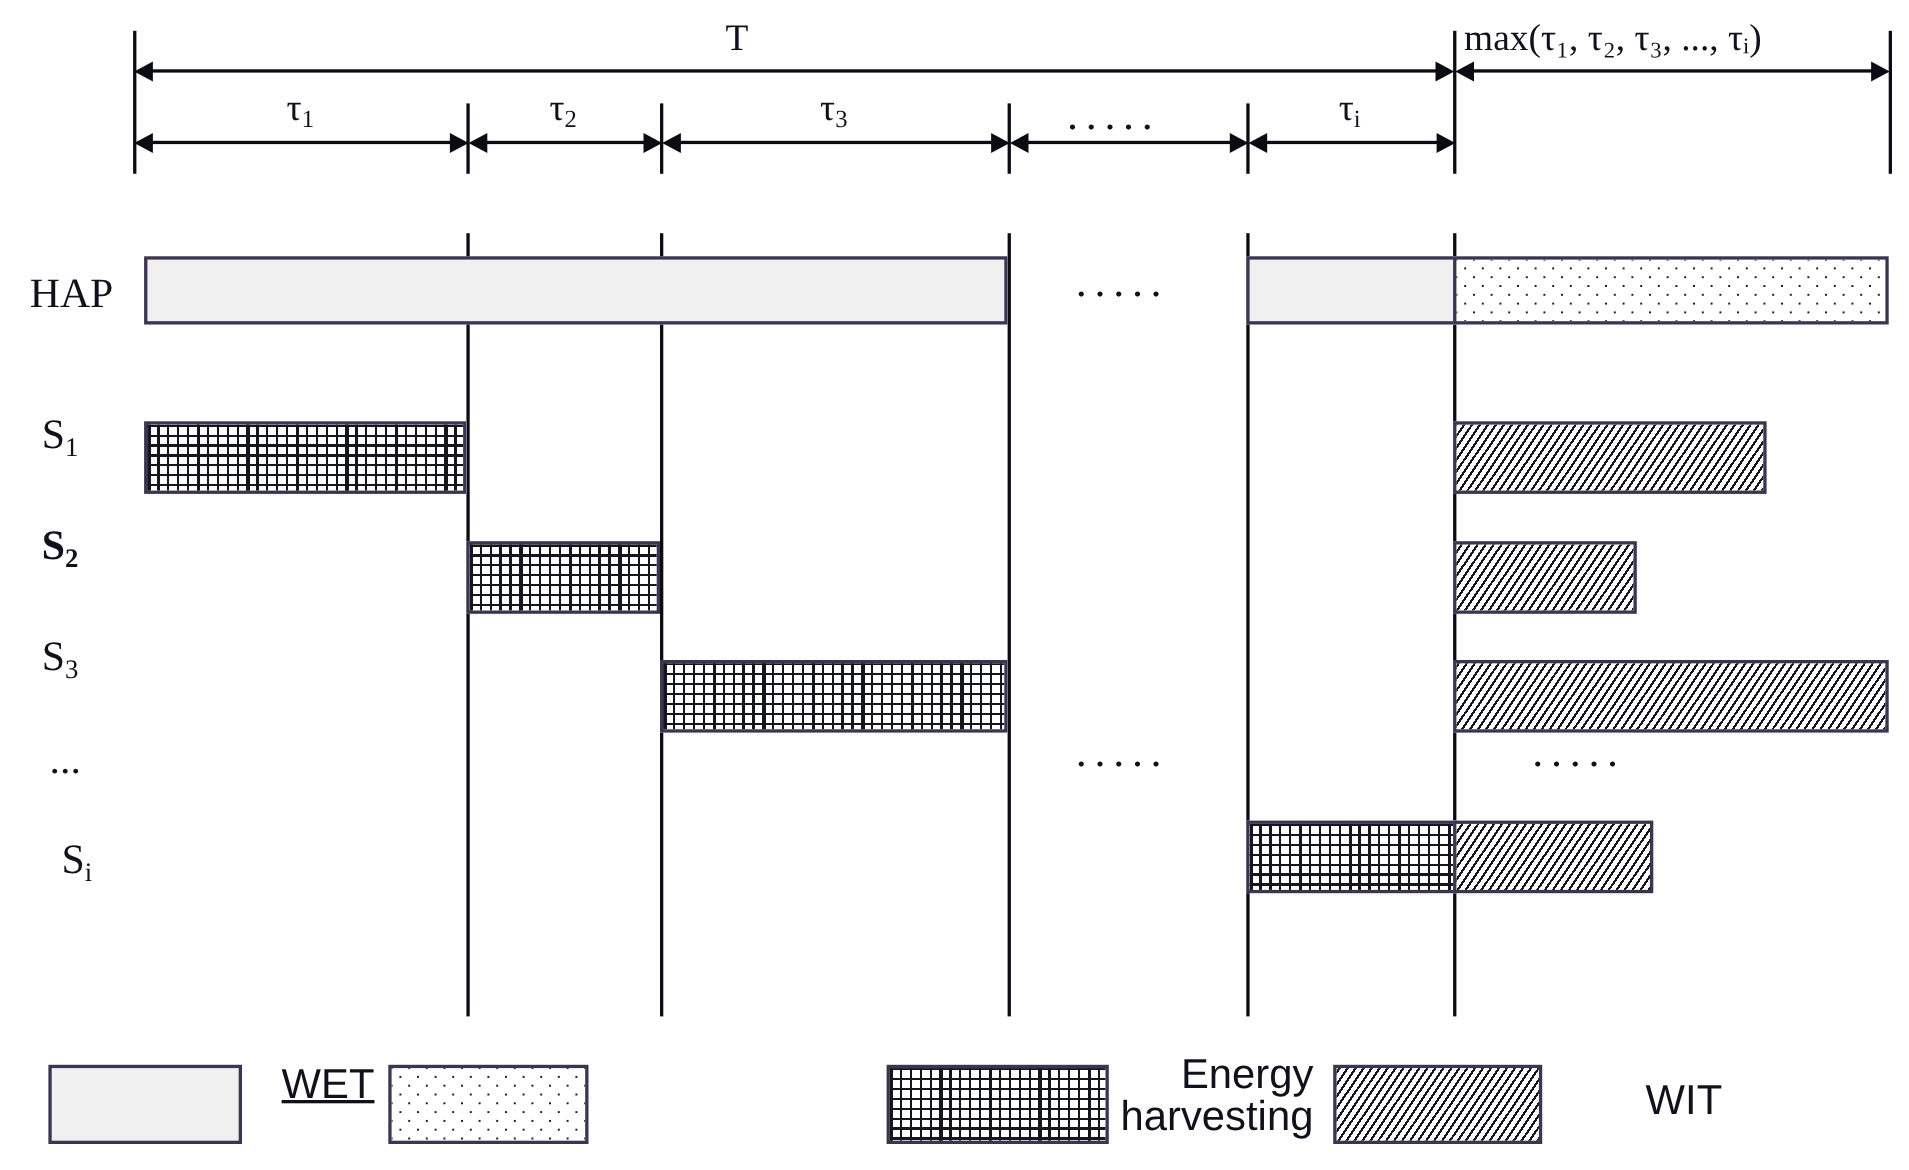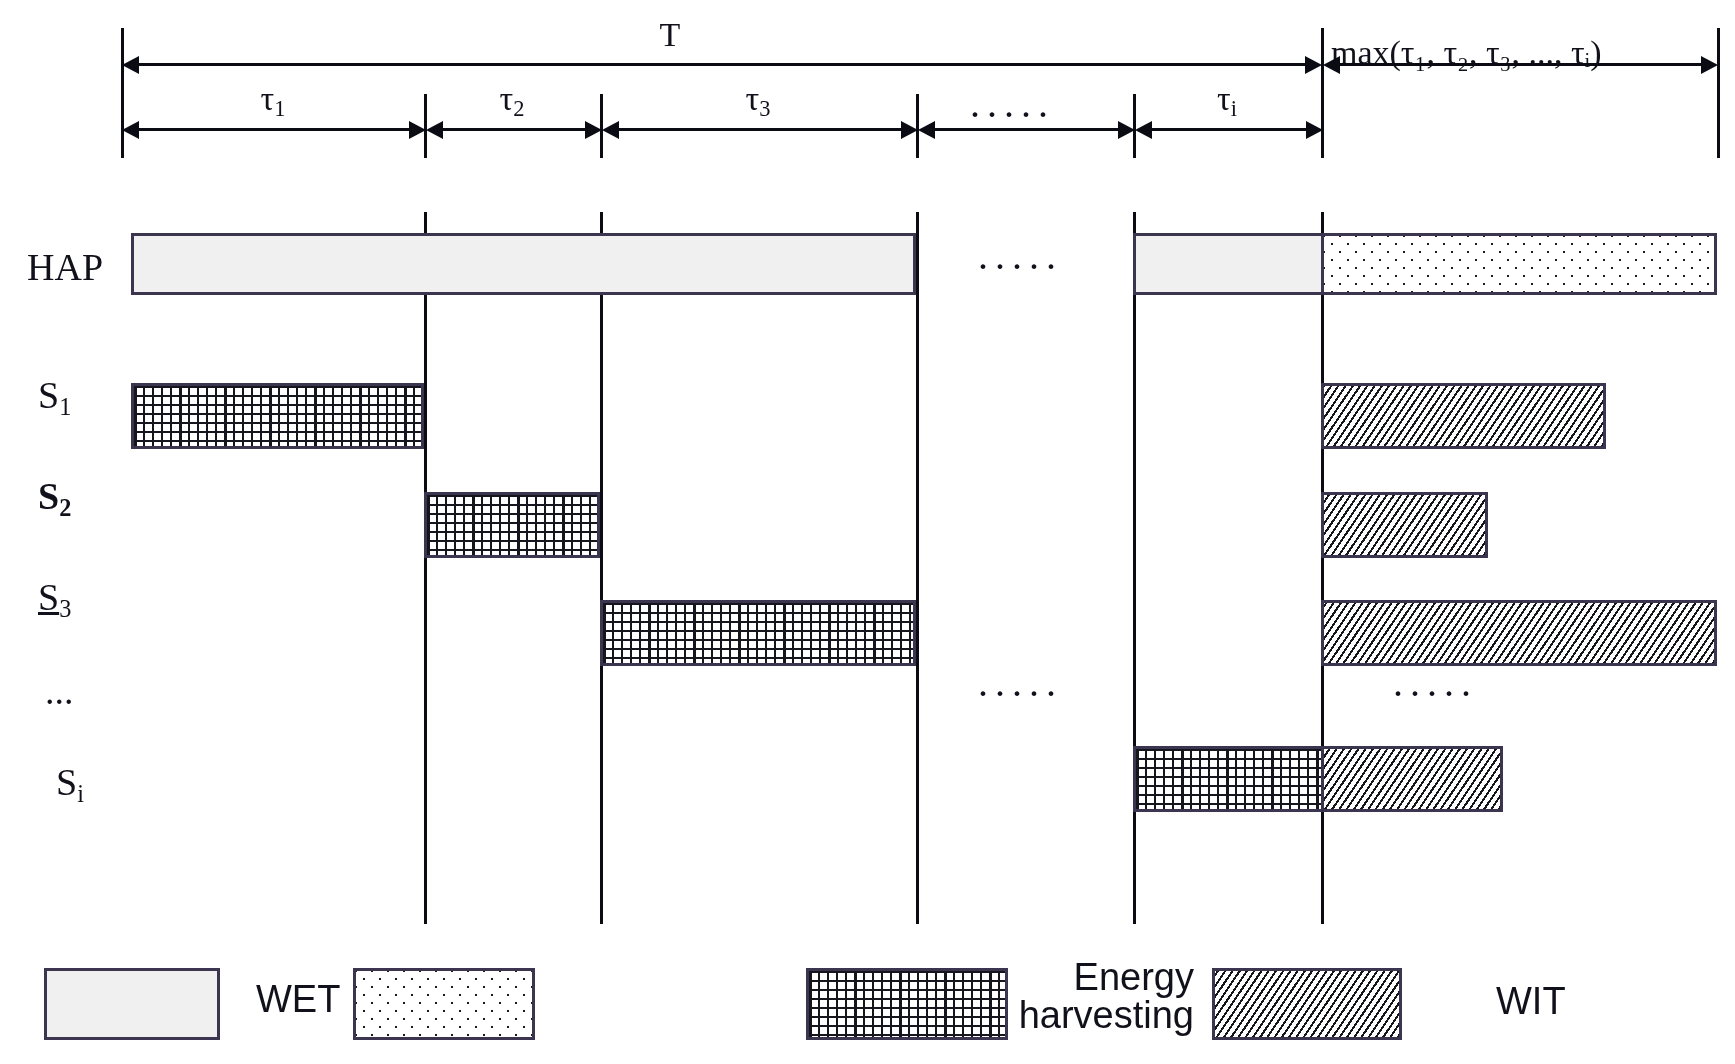--- a/index.html
+++ b/index.html
@@ -169,21 +169,21 @@
   <div class="vrule" style="left:1133px; top:94px; height:64px;"></div>
   <div class="vrule" style="left:1321px; top:28px; height:130px;"></div>
   <div class="vrule" style="left:1717px; top:28px; height:130px;"></div>
 
   <div class="mlabel" style="left:600px; top:18px; width:140px;">T</div>
 
   <div class="arrowhead left" style="left:122px; top:56px;"></div>
   <div class="arrowline" style="left:136px; top:63px; width:1172px;"></div>
   <div class="arrowhead right" style="left:1305px; top:56px;"></div>
 
-  <div class="mlabel" style="left:1331px; top:18px; width:400px; text-align:left;margin-top:18px;">max(τ₁, τ₂, τ₃, ..., τᵢ)</div>
+  <div class="mlabel" style="left:1331px; top:18px; width:400px; text-align:left;">max(τ₁, τ₂, τ₃, ..., τᵢ)</div>
 
   <div class="arrowhead left" style="left:1323px; top:56px;"></div>
   <div class="arrowline" style="left:1337px; top:63px; width:370px;"></div>
   <div class="arrowhead right" style="left:1701px; top:56px;"></div>
 
   <div class="mlabel" style="left:193px; top:82px; width:160px;"><span>τ</span><sub>1</sub></div>
   <div class="arrowhead left" style="left:122px; top:121px;"></div>
   <div class="arrowline" style="left:136px; top:128px; width:276px;"></div>
   <div class="arrowhead right" style="left:409px; top:121px;"></div>
 
@@ -228,40 +228,40 @@
   <div class="block pat-grid" style="left:131px; top:383px; width:293px; height:66px;"></div>
 
   <div class="block pat-wit" style="left:1321px; top:383px; width:285px; height:66px;"></div>
 
   <div class="rowlabel" style="left:38px; top:477px;font-weight:bold;"><span>S</span><sub>2</sub></div>
 
   <div class="block pat-grid" style="left:424px; top:492px; width:176px; height:66px;"></div>
 
   <div class="block pat-wit" style="left:1321px; top:492px; width:167px; height:66px;"></div>
 
-  <div class="rowlabel" style="left:38px; top:578px;text-decoration:underline;"><span>S</span><sub>3</sub></div>
+  <div class="rowlabel" style="left:38px; top:578px;"><span>S</span><sub>3</sub></div>
 
   <div class="block pat-grid" style="left:600px; top:600px; width:316px; height:66px;"></div>
 
   <div class="block pat-wit" style="left:1321px; top:600px; width:396px; height:66px;"></div>
 
   <div class="rowlabel" style="left:45px; top:672px;">...</div>
   <div class="dots" style="left:978px; top:663px;">.....</div>
   <div class="dots" style="left:1393px; top:663px;">.....</div>
 
   <div class="rowlabel" style="left:56px; top:763px;"><span>S</span><sub>i</sub></div>
 
   <div class="block pat-grid" style="left:1133px; top:746px; width:191px; height:66px;"></div>
 
   <div class="block pat-wit" style="left:1321px; top:746px; width:182px; height:66px;"></div>
 
   <div id="legend">
 
     <div class="legend-swatch pat-wet" style="left:44px; top:16px; width:176px; height:72px;"></div>
-    <div class="legend-text" style="left:256px; top:28px;">WET</div>
+    <div class="legend-text" style="left:256px; top:15px;text-decoration:underline;">WET</div>
 
     <div class="legend-swatch pat-dots" style="left:353px; top:16px; width:182px; height:72px;"></div>
 
     <div class="legend-swatch pat-grid" style="left:806px; top:16px; width:202px; height:72px;"></div>
     <div class="legend-text" style="left:1016px; top:6px; text-align:right; width:178px;">Energy
 harvesting</div>
 
     <div class="legend-swatch pat-wit" style="left:1212px; top:16px; width:190px; height:72px;"></div>
     <div class="legend-text" style="left:1496px; top:30px;">WIT</div>
 

